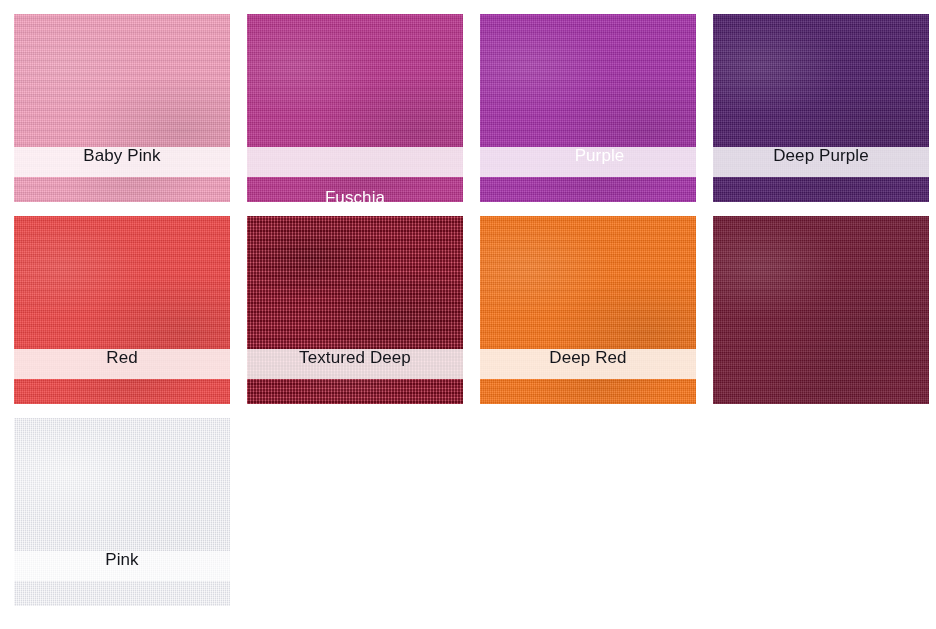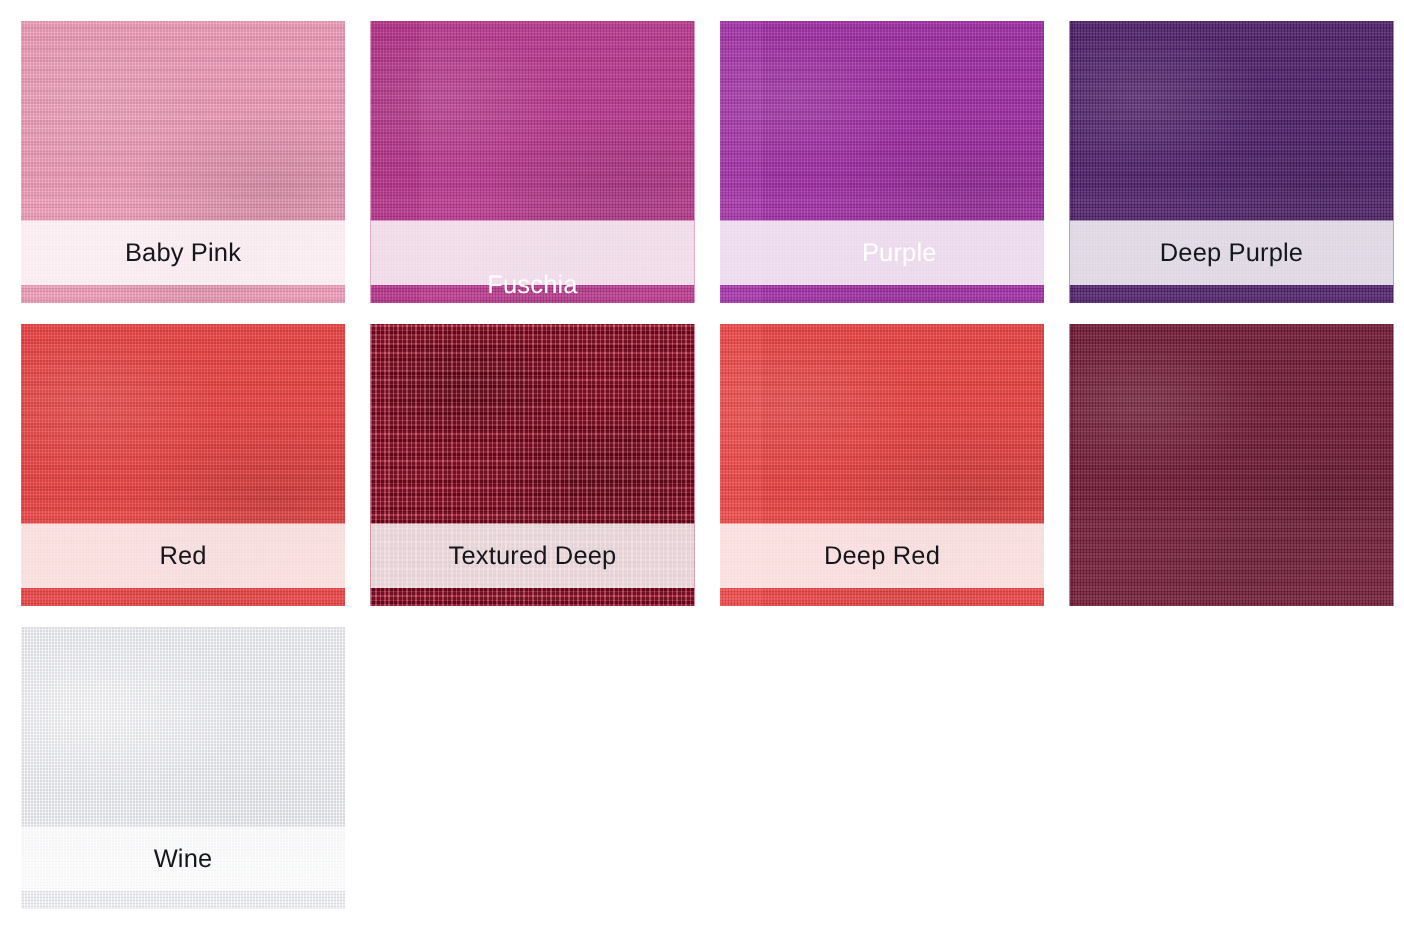--- a/index.html
+++ b/index.html
@@ -112,24 +112,24 @@
     background-image:
       radial-gradient(ellipse 130px 70px at 25% 30%, rgba(255,255,255,0.5), rgba(255,255,255,0) 72%),
       radial-gradient(ellipse 130px 70px at 75% 65%, rgba(0,0,0,0.022), rgba(0,0,0,0) 72%);
   }
 
   .swatch-label-band {
     position: absolute;
     left: 0;
     right: 0;
     top: 133px;
-    height: 43px;
+    height: 30px;
     background: rgba(255, 255, 255, 0.82);
     display: flex;
-    align-items: center;
+    align-items: flex-start;
     justify-content: center;
   }
   .swatch.pale .swatch-label-band {
     background: rgba(255, 255, 255, 0.72);
   }
 
   .swatch-label {
     font-family: "Liberation Sans", sans-serif;
     font-size: 17px;
     font-weight: 500;
@@ -178,31 +178,31 @@
         <span class="swatch-label" style="color: rgb(20, 22, 28);">Red</span>
       </div>
     </div>
     <div class="swatch coarse" style="background-color: rgb(192, 16, 48);">
       <div class="swatch-mottle"></div>
       <div class="swatch-texture"></div>
       <div class="swatch-label-band">
         <span class="swatch-label" style="color: rgb(20, 22, 28);">Textured Deep</span>
       </div>
     </div>
-    <div class="swatch" style="background-color: #ef4444;">
+    <div class="swatch" style="background-color: #f97316;">
       <div class="swatch-mottle"></div>
       <div class="swatch-texture"></div>
       <div class="swatch-label-band">
         <span class="swatch-label" style="color: rgb(20, 22, 28);">Deep Red</span>
       </div>
     </div>
     <div class="swatch" style="background-color: rgb(110, 21, 48);">
       <div class="swatch-mottle"></div>
       <div class="swatch-texture"></div>
     </div>
     <div class="swatch pale" style="background-color: rgb(226, 227, 234);">
       <div class="swatch-mottle"></div>
       <div class="swatch-texture"></div>
       <div class="swatch-label-band">
-        <span class="swatch-label" style="color: rgb(20, 22, 28);">Wine</span>
+        <span class="swatch-label" style="color: rgb(20, 22, 28);">Pink</span>
       </div>
     </div>
   </div>
 
 </body></html>

